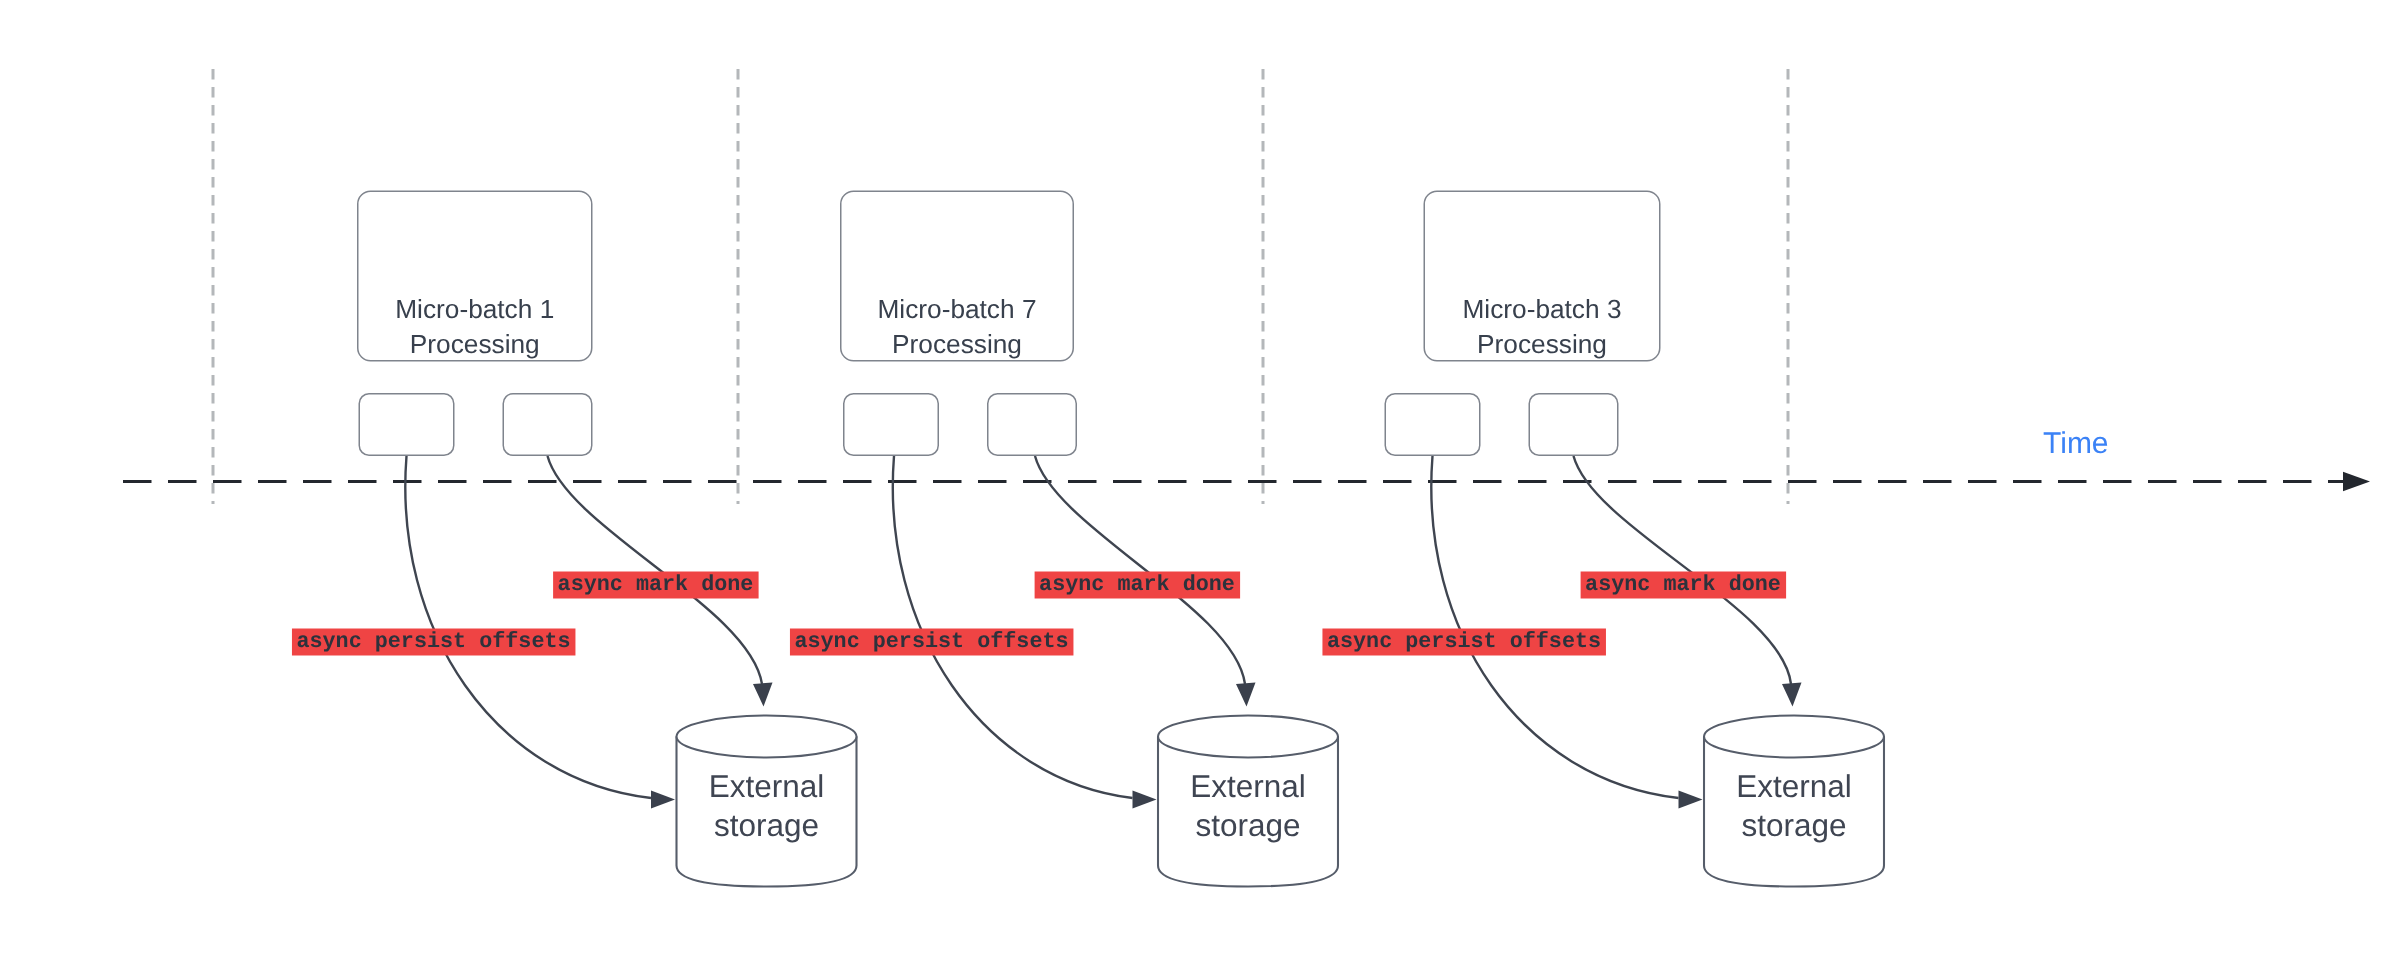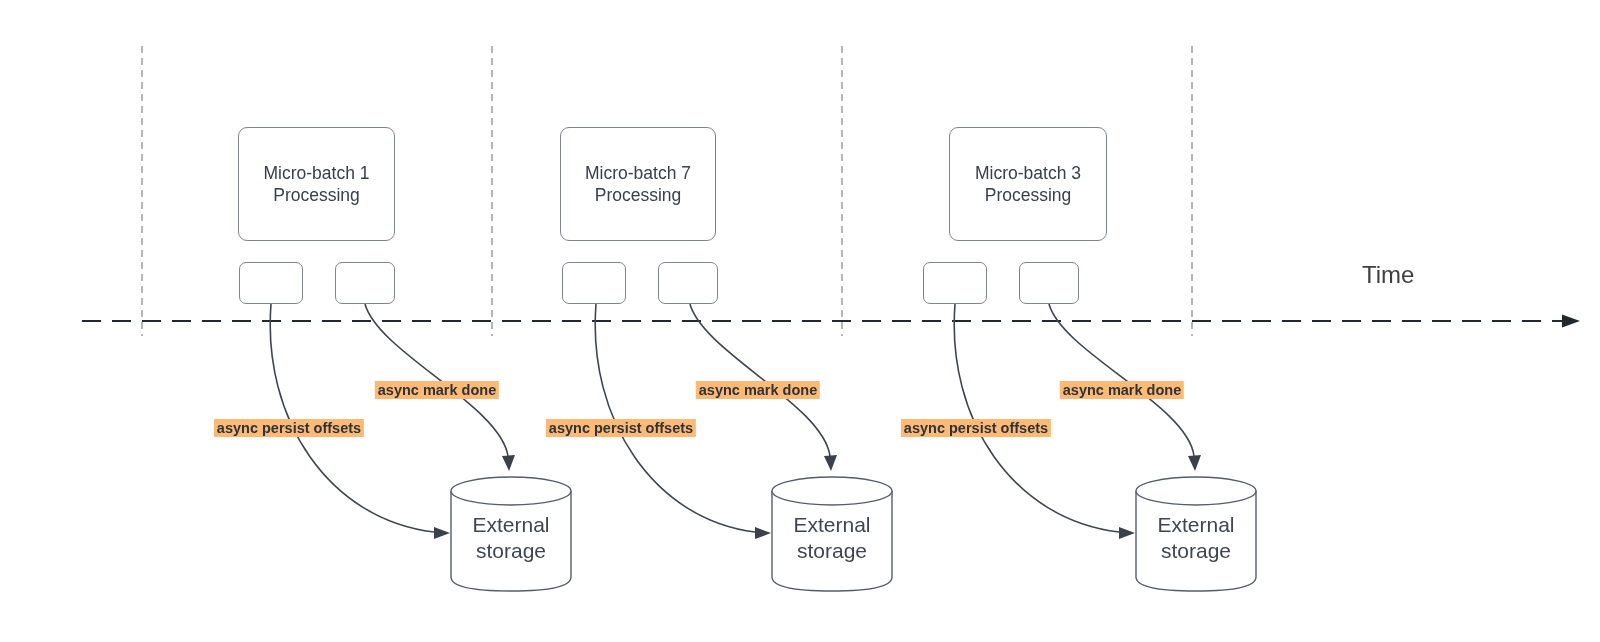--- a/index.html
+++ b/index.html
@@ -44,27 +44,27 @@
   .tl-arrowhead {
     fill: #23272e;
     stroke: none;
   }
   .proc-box {
     position: absolute;
     border: 1px solid #7f848d;
     border-radius: 9px;
     background: #ffffff;
     display: flex;
-    align-items: center;
+    align-items: flex-end;
     justify-content: center;
     text-align: center;
     font-size: 17.5px;
     line-height: 1.28;
     color: #38404d;
-    padding: 12px 8px;
+    padding: 0 8px;
     box-sizing: border-box;
   }
   .task-box {
     position: absolute;
     border: 1px solid #7f848d;
     border-radius: 7px;
     background: #ffffff;
     box-sizing: border-box;
   }
   .cyl-svg {
@@ -83,27 +83,29 @@
     line-height: 26px;
     color: #3f4552;
   }
   .async-label {
     position: absolute;
     transform: translateX(-50%);
     white-space: nowrap;
     font-size: 14.5px;
     font-weight: 700;
     color: #2d323c;
-    background: #fdba74;
+    background: #ef4444;
     padding: 1px 3px;
+    font-family: Liberation Mono, monospace;
   }
   .time-label {
     position: absolute;
-    font-size: 24px;
-    color: #404040;
+    font-size: 20px;
+    color: #3b82f6;
+    margin-top: 24px;
   }
 </style>
 </head>
 <body>
 
 <div class="canvas">
 
   <svg class="lines-layer" width="1600" height="642" viewBox="0 0 1600 642" xmlns="http://www.w3.org/2000/svg">
 
     <line class="vline" x1="142" y1="46" x2="142" y2="336"></line>

